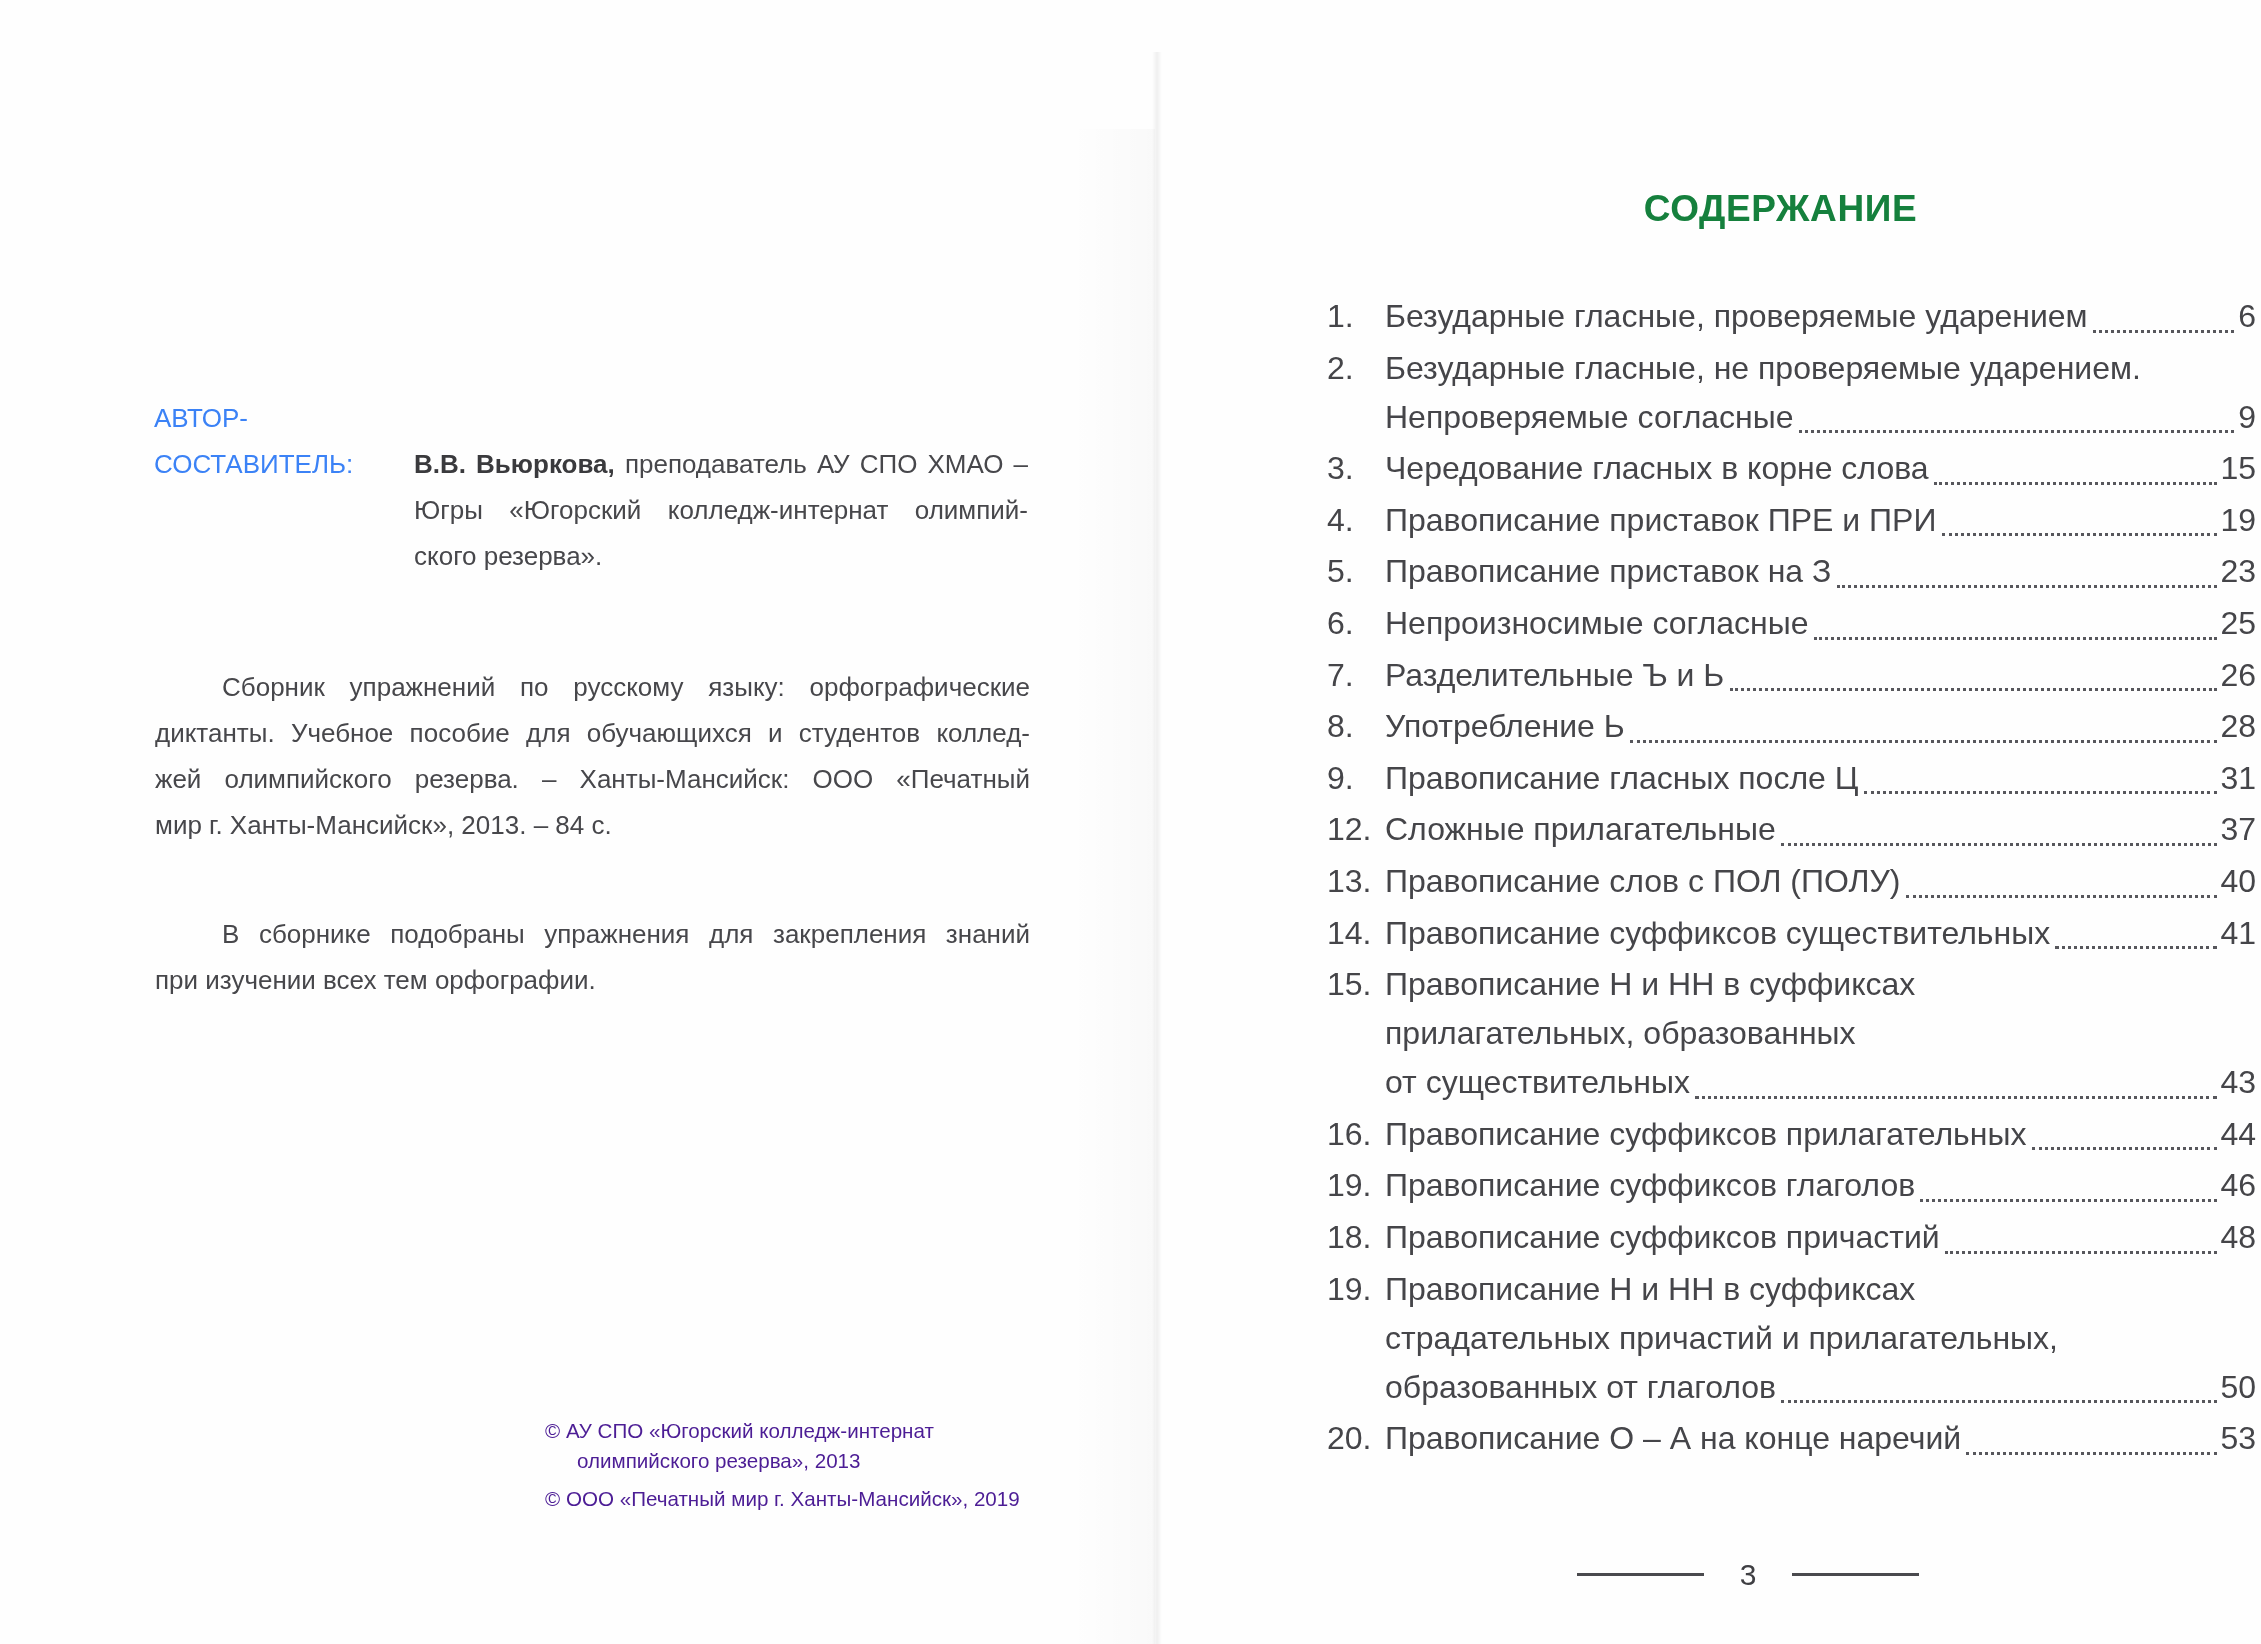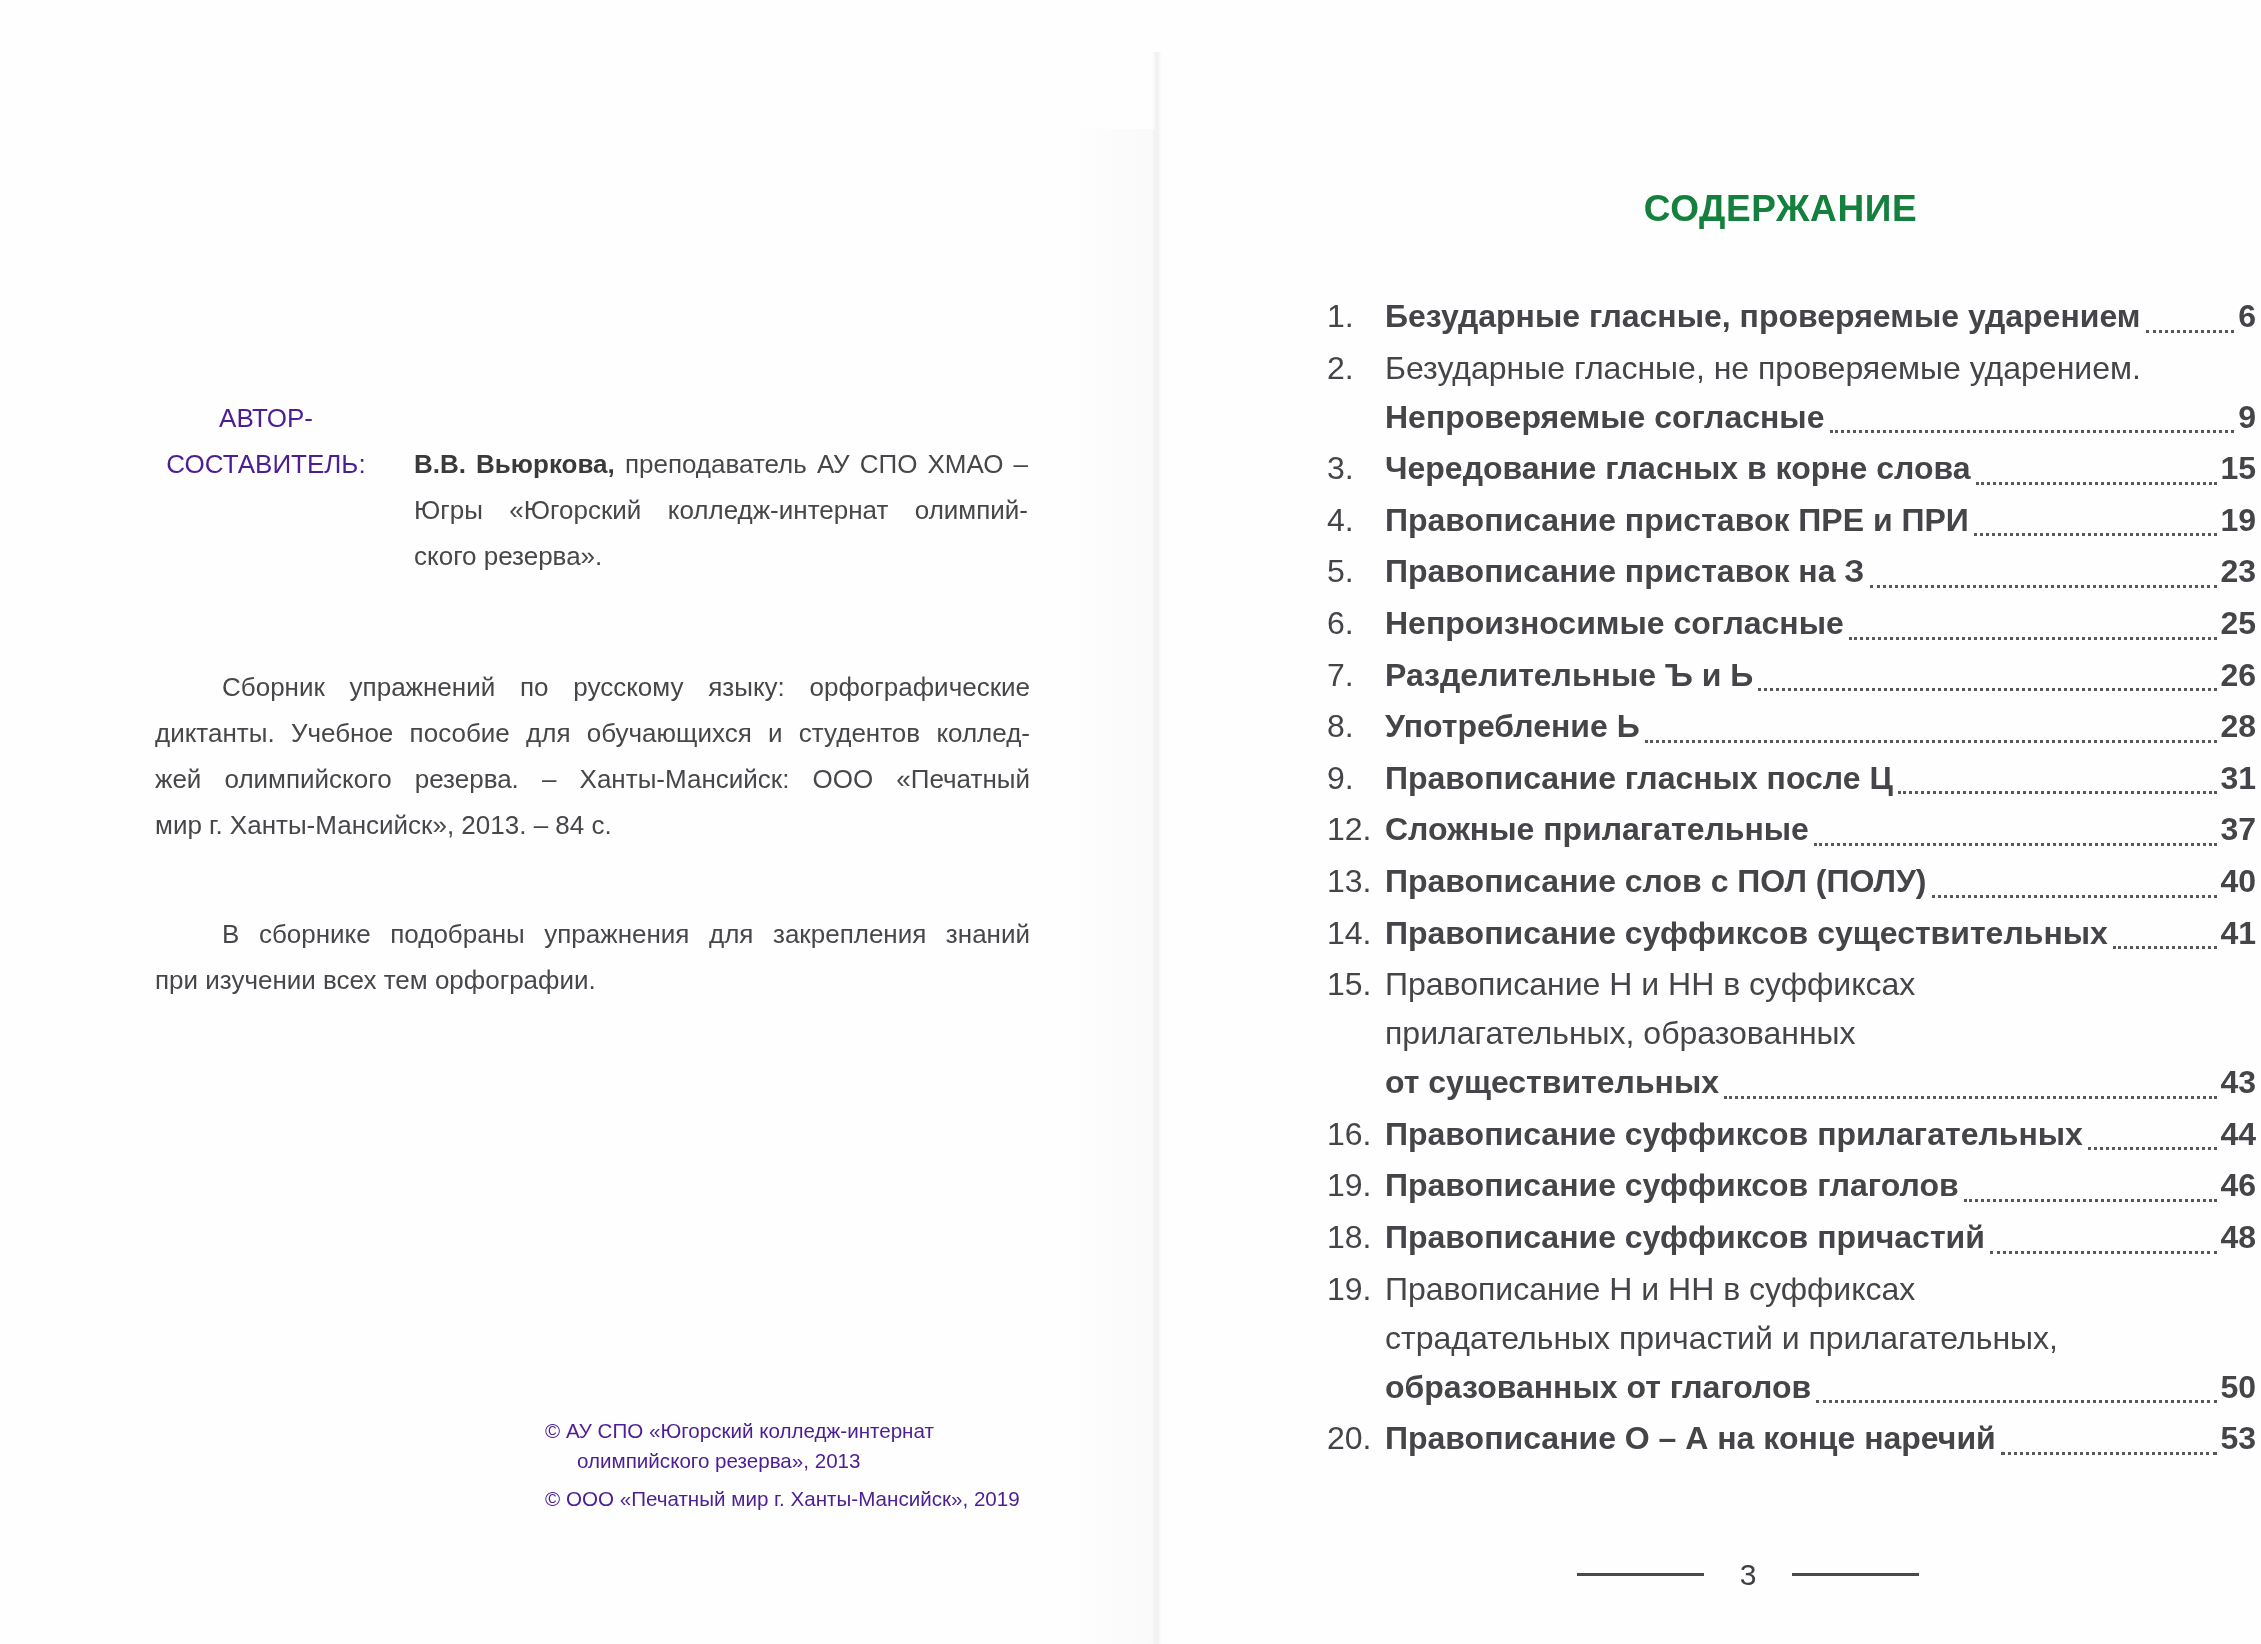--- a/index.html
+++ b/index.html
@@ -3,21 +3,21 @@
 <meta charset="utf-8">
 <style>
   html,body{margin:0;padding:0;background:#ffffff;}
   .spread{
     position:relative;width:2261px;height:1645px;background:#fefefe;
     font-family:"Liberation Sans",sans-serif;color:#47474b;overflow:hidden;
   }
   
   .author-label{
     position:absolute;left:154px;top:395px;width:224px;
-    text-align:center;font-size:26px;line-height:46px;color:#4c1d95;
+    text-align:left;font-size:26px;line-height:46px;color:#3b82f6;
   }
   .author-value{
     position:absolute;left:414px;top:441px;width:614px;
     font-size:26px;line-height:46px;
   }
   .author-value b{font-weight:700;color:#3a3a3d;}
   .jline{text-align:justify;text-align-last:justify;}
   .para{
     position:absolute;left:155px;width:875px;
     font-size:26px;line-height:46px;
@@ -46,21 +46,21 @@
     text-align:center;font-size:37px;line-height:40px;font-weight:700;
     letter-spacing:0.6px;color:#15803d;
   }
   .toc{
     position:absolute;left:1327px;top:292px;width:929px;
     font-size:32px;line-height:49px;color:#454549;
   }
   .toc-item{display:flex;margin-bottom:2.6px;}
   .toc-num{flex:none;width:58px;}
   .toc-content{flex:1;min-width:0;}
-  .toc-line.leader{display:flex;align-items:flex-end;font-weight:bold;}
+  .toc-line.leader{display:flex;align-items:flex-end;}
   .toc-text{white-space:nowrap;}
   .dots{
     flex:1;min-width:23px;align-self:flex-end;
     border-bottom:3.2px dotted #57575c;margin:0 3.9px 8.4px 5.2px;
   }
   .toc-page{flex:none;}
   
   .footer{
     position:absolute;left:1577px;top:1556px;width:342px;height:37px;
     display:flex;align-items:center;font-size:30px;color:#3f3f43;

